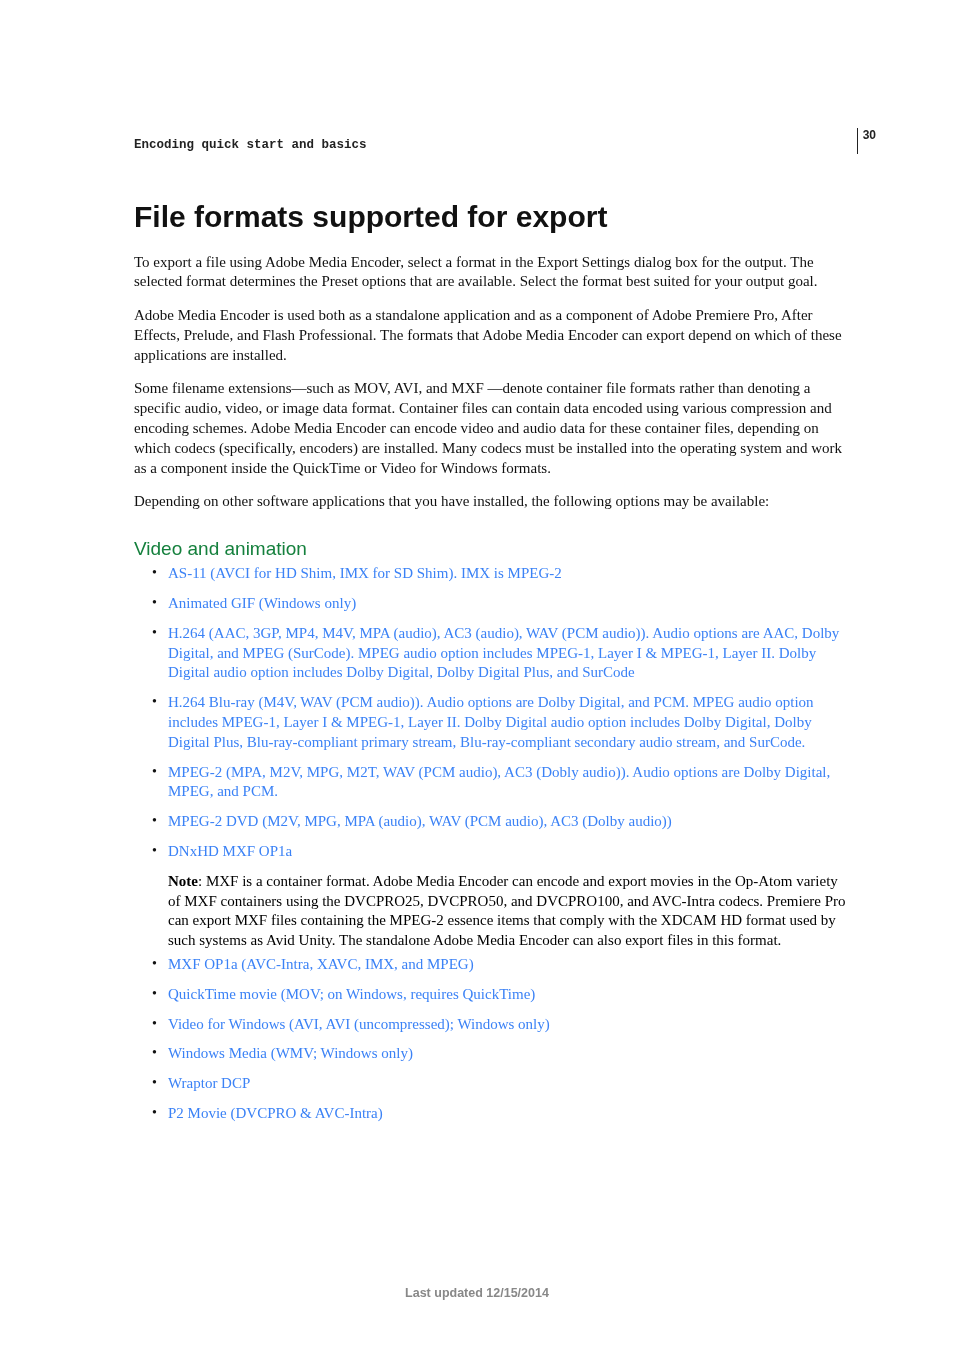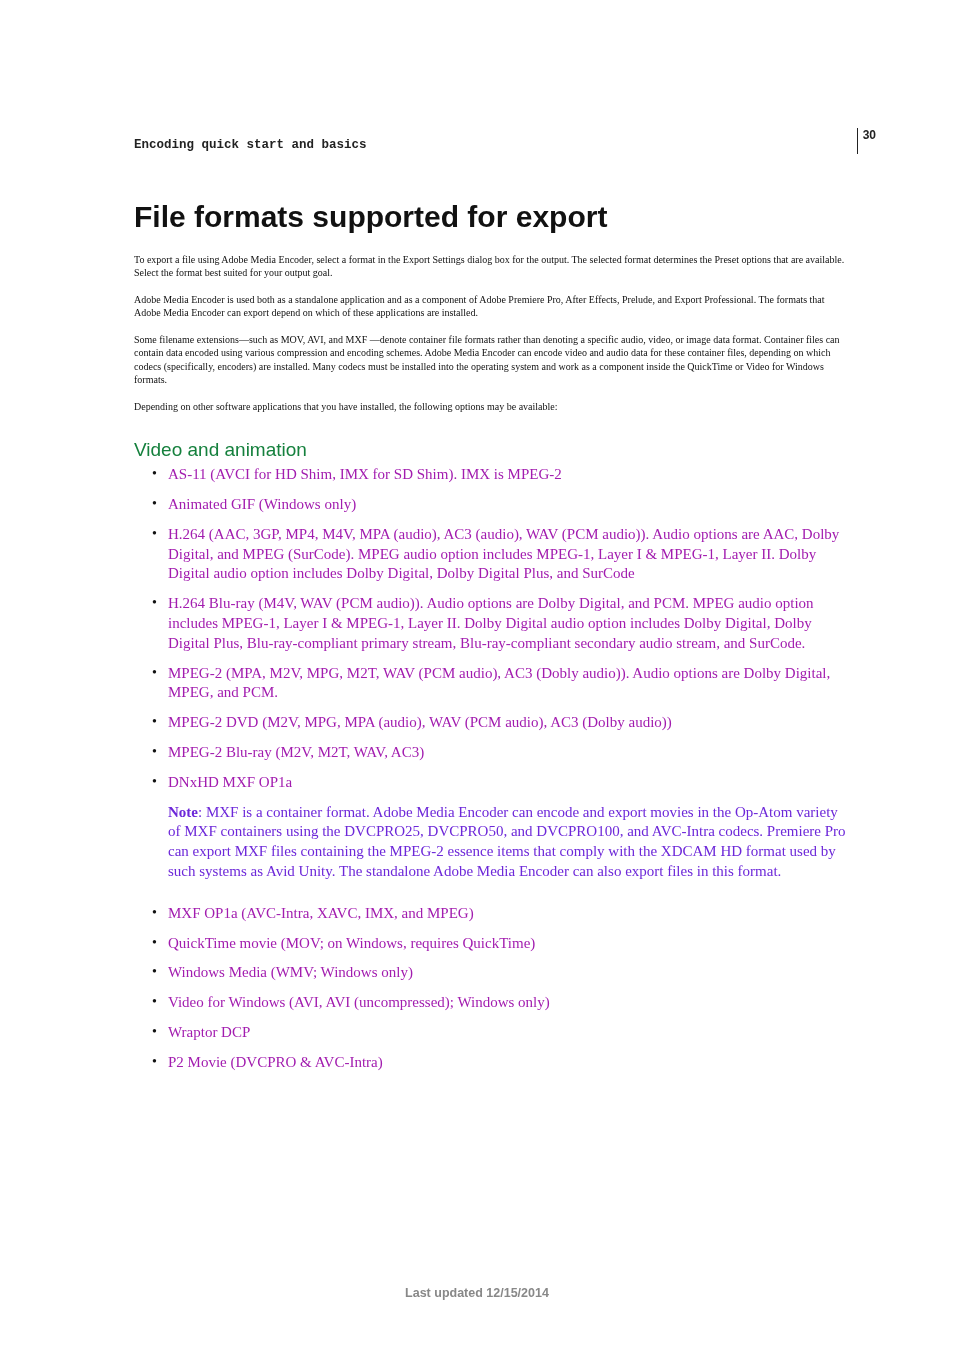--- a/index.html
+++ b/index.html
@@ -39,21 +39,21 @@
   }
   h1.title {
     font-family: Liberation Sans, sans-serif;
     font-weight: 700;
     font-size: 30px;
     color: #111;
     margin: 0 0 18px 0;
     line-height: 1.15;
   }
   p.body {
-    font-size: 10px;
+    font-size: 15px;
     line-height: 1.32;
     margin: 0 0 14px 0;
     color: #111;
   }
   h2.subhead {
     font-family: "Myriad Pro", "Segoe UI", Arial, sans-serif;
     font-weight: 400;
     font-size: 19px;
     color: #15803d;
     margin: 26px 0 4px 0;
@@ -62,35 +62,35 @@
     margin: 0;
     padding: 0 0 0 18px;
     list-style: none;
   }
   ul.bullets > li {
     position: relative;
     font-size: 15px;
     line-height: 1.32;
     margin: 0 0 10px 0;
     padding-left: 16px;
-    color: #a21caf;
+    color: #3b82f6;
   }
   ul.bullets > li::before {
     content: "•";
     position: absolute;
     left: 0;
     top: 0;
     font-size: 14px;
     color: #111;
   }
   .note {
     font-size: 15px;
     line-height: 1.32;
-    margin: 2px 0 22px 34px;
-    color: #6d28d9;
+    margin: 2px 0 4px 34px;
+    color: #000000;
   }
   .note b { font-weight: 700; }
   .footer {
     position: absolute;
     bottom: 50px;
     left: 0;
     right: 0;
     text-align: center;
     font-family: "Myriad Pro", "Segoe UI", Arial, sans-serif;
     font-weight: 700;
@@ -102,43 +102,42 @@
 <body>
 
 <div class="page-vbar"></div>
 <div class="page-num">30</div>
 
 <div class="breadcrumb">Encoding quick start and basics</div>
 
 <h1 class="title">File formats supported for export</h1>
 
 <p class="body">To export a file using Adobe Media Encoder, select a format in the Export Settings dialog box for the output. The selected format determines the Preset options that are available. Select the format best suited for your output goal.</p>
-<p class="body">Adobe Media Encoder is used both as a standalone application and as a component of Adobe Premiere Pro, After Effects, Prelude, and Export Professional. The formats that Adobe Media Encoder can export depend on which of these applications are installed.</p>
+<p class="body">Adobe Media Encoder is used both as a standalone application and as a component of Adobe Premiere Pro, After Effects, Prelude, and Flash Professional. The formats that Adobe Media Encoder can export depend on which of these applications are installed.</p>
 <p class="body">Some filename extensions—such as MOV, AVI, and MXF —denote container file formats rather than denoting a specific audio, video, or image data format. Container files can contain data encoded using various compression and encoding schemes. Adobe Media Encoder can encode video and audio data for these container files, depending on which codecs (specifically, encoders) are installed. Many codecs must be installed into the operating system and work as a component inside the QuickTime or Video for Windows formats.</p>
 <p class="body">Depending on other software applications that you have installed, the following options may be available:</p>
 
 <h2 class="subhead">Video and animation</h2>
 
 <ul class="bullets">
   <li>AS-11 (AVCI for HD Shim, IMX for SD Shim). IMX is MPEG-2</li>
   <li>Animated GIF (Windows only)</li>
   <li>H.264 (AAC, 3GP, MP4, M4V, MPA (audio), AC3 (audio), WAV (PCM audio)). Audio options are AAC, Dolby Digital, and MPEG (SurCode). MPEG audio option includes MPEG-1, Layer I &amp; MPEG-1, Layer II. Dolby Digital audio option includes Dolby Digital, Dolby Digital Plus, and SurCode</li>
   <li>H.264 Blu-ray (M4V, WAV (PCM audio)). Audio options are Dolby Digital, and PCM. MPEG audio option includes MPEG-1, Layer I &amp; MPEG-1, Layer II. Dolby Digital audio option includes Dolby Digital, Dolby Digital Plus, Blu-ray-compliant primary stream, Blu-ray-compliant secondary audio stream, and SurCode.</li>
   <li>MPEG-2 (MPA, M2V, MPG, M2T, WAV (PCM audio), AC3 (Dobly audio)). Audio options are Dolby Digital, MPEG, and PCM.</li>
   <li>MPEG-2 DVD (M2V, MPG, MPA (audio), WAV (PCM audio), AC3 (Dolby audio))</li>
-  <li>MPEG-2 Blu-ray (M2V, M2T, WAV, AC3)</li>
   <li>DNxHD MXF OP1a</li>
 </ul>
 
 <p class="note">
   <b>Note</b><span>: MXF is a container format. Adobe Media Encoder can encode and export movies in the Op-Atom variety of MXF containers using the DVCPRO25, DVCPRO50, and DVCPRO100, and AVC-Intra codecs. Premiere Pro can export MXF files containing the MPEG-2 essence items that comply with the XDCAM HD format used by such systems as Avid Unity. The standalone Adobe Media Encoder can also export files in this format.</span>
 </p>
 
 <ul class="bullets">
   <li>MXF OP1a (AVC-Intra, XAVC, IMX, and MPEG)</li>
   <li>QuickTime movie (MOV; on Windows, requires QuickTime)</li>
+  <li>Video for Windows (AVI, AVI (uncompressed); Windows only)</li>
   <li>Windows Media (WMV; Windows only)</li>
-  <li>Video for Windows (AVI, AVI (uncompressed); Windows only)</li>
   <li>Wraptor DCP</li>
   <li>P2 Movie (DVCPRO &amp; AVC-Intra)</li>
 </ul>
 
 <div class="footer">Last updated 12/15/2014</div>
 
 </body></html>

